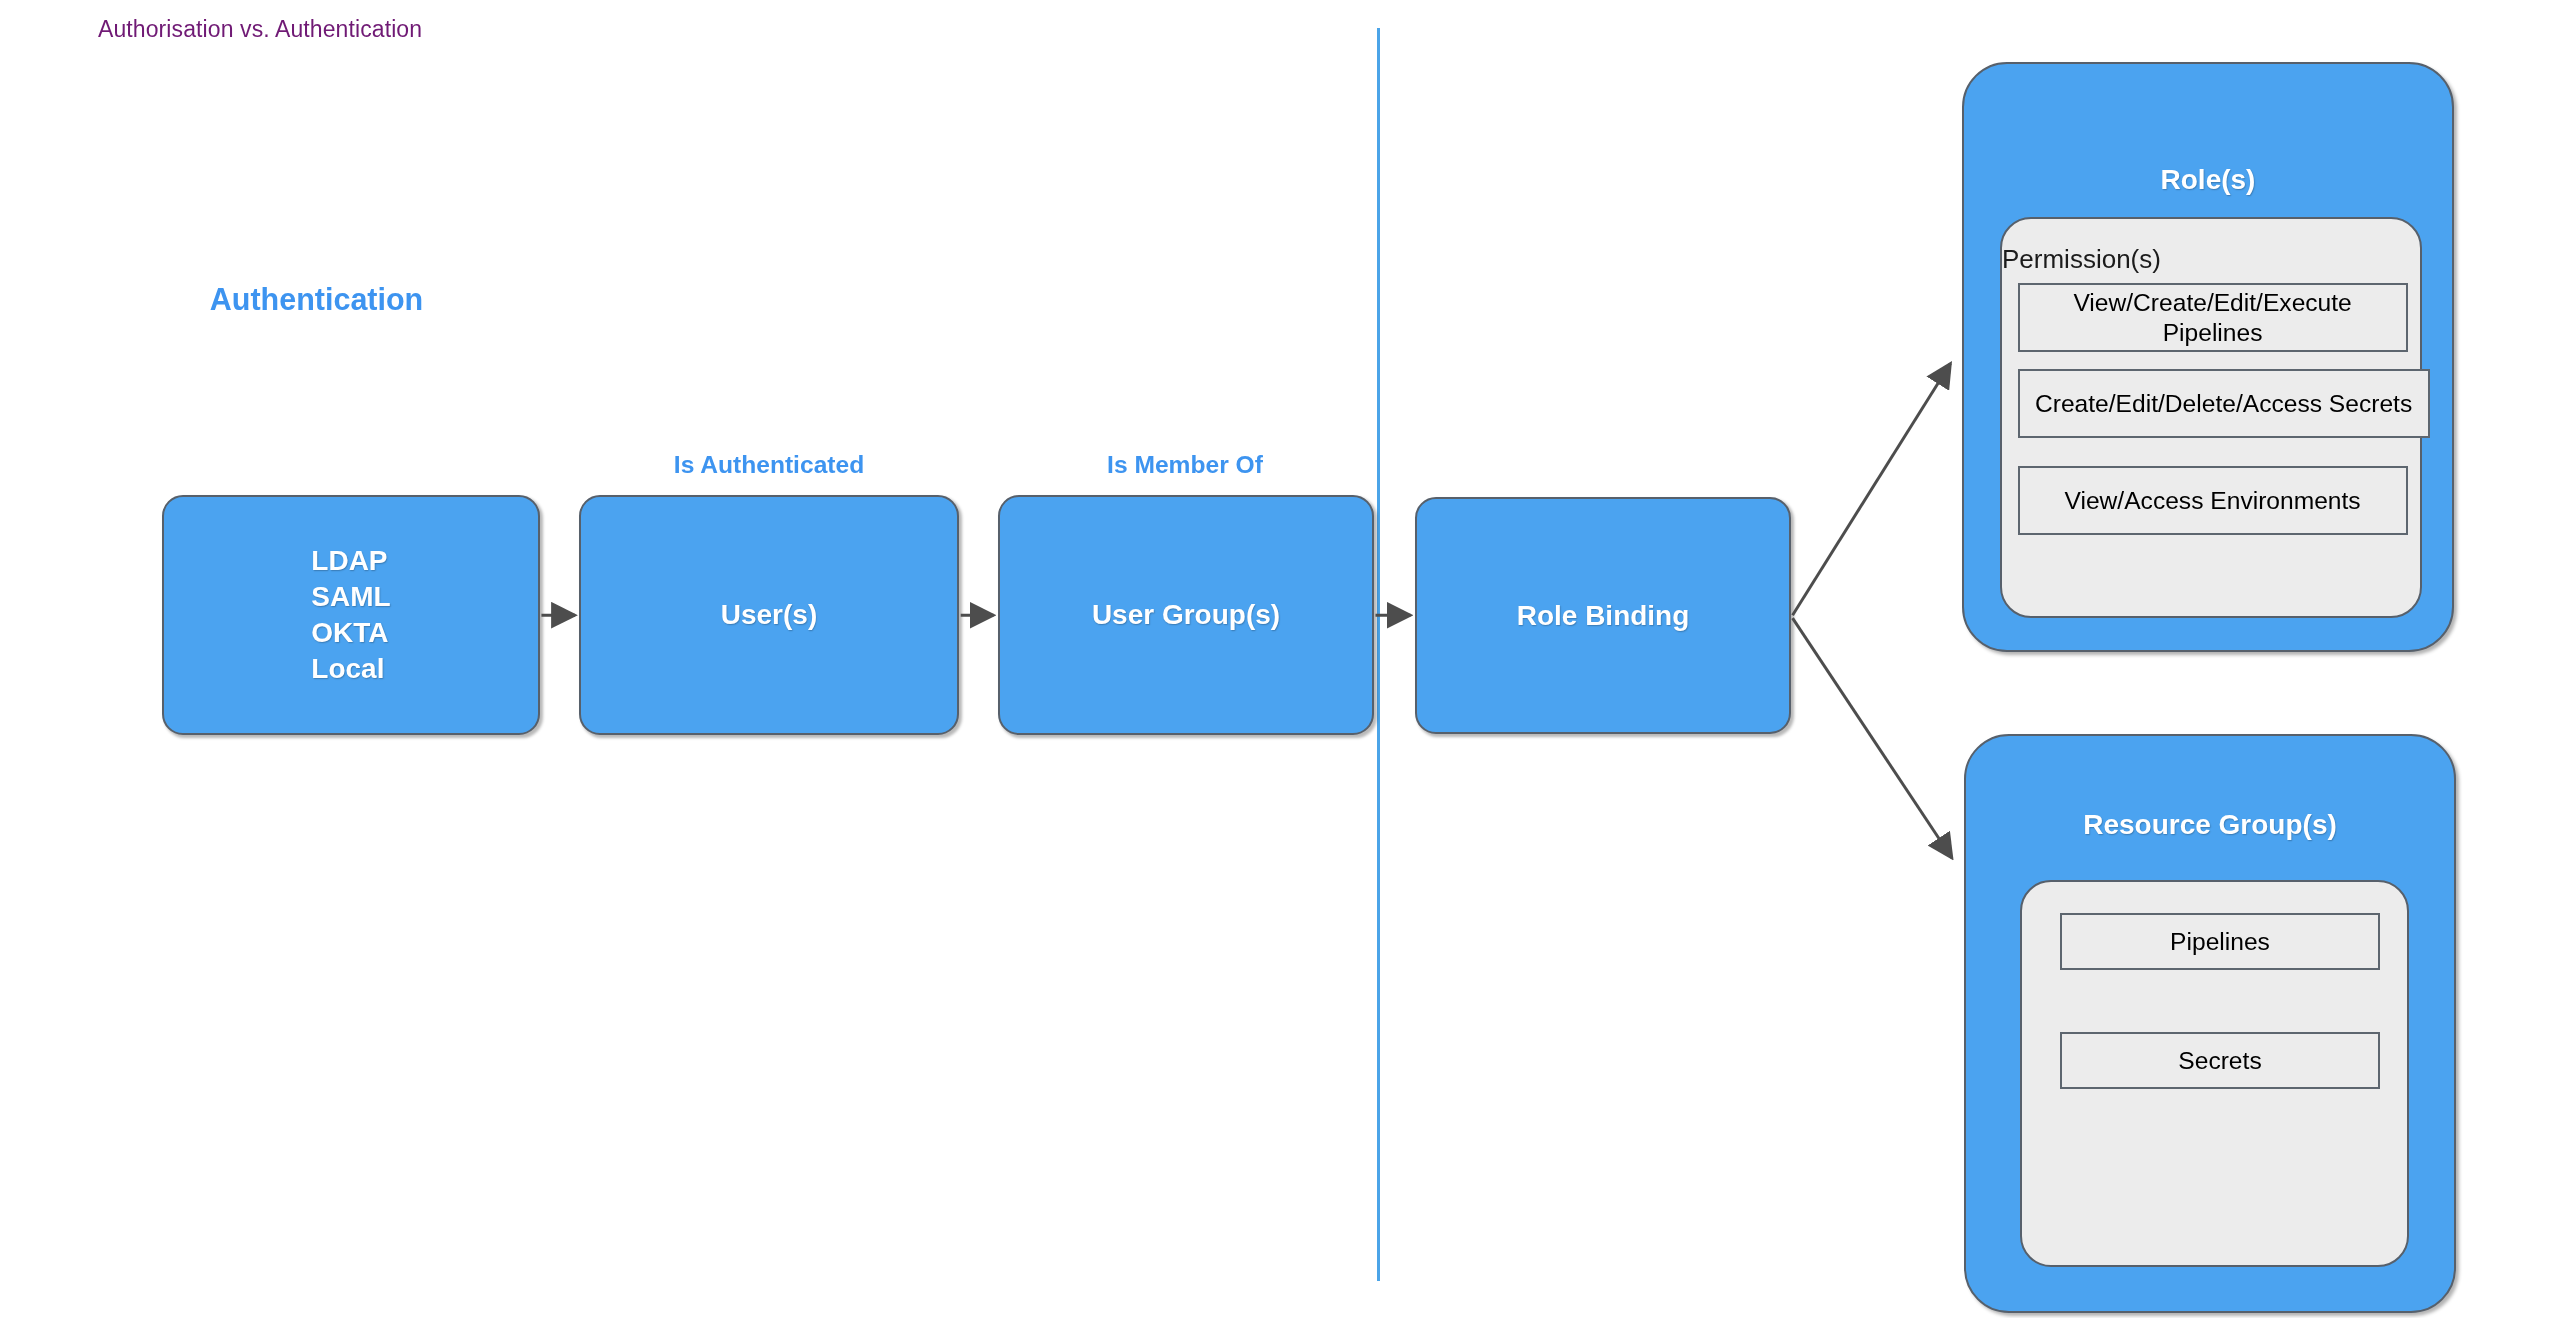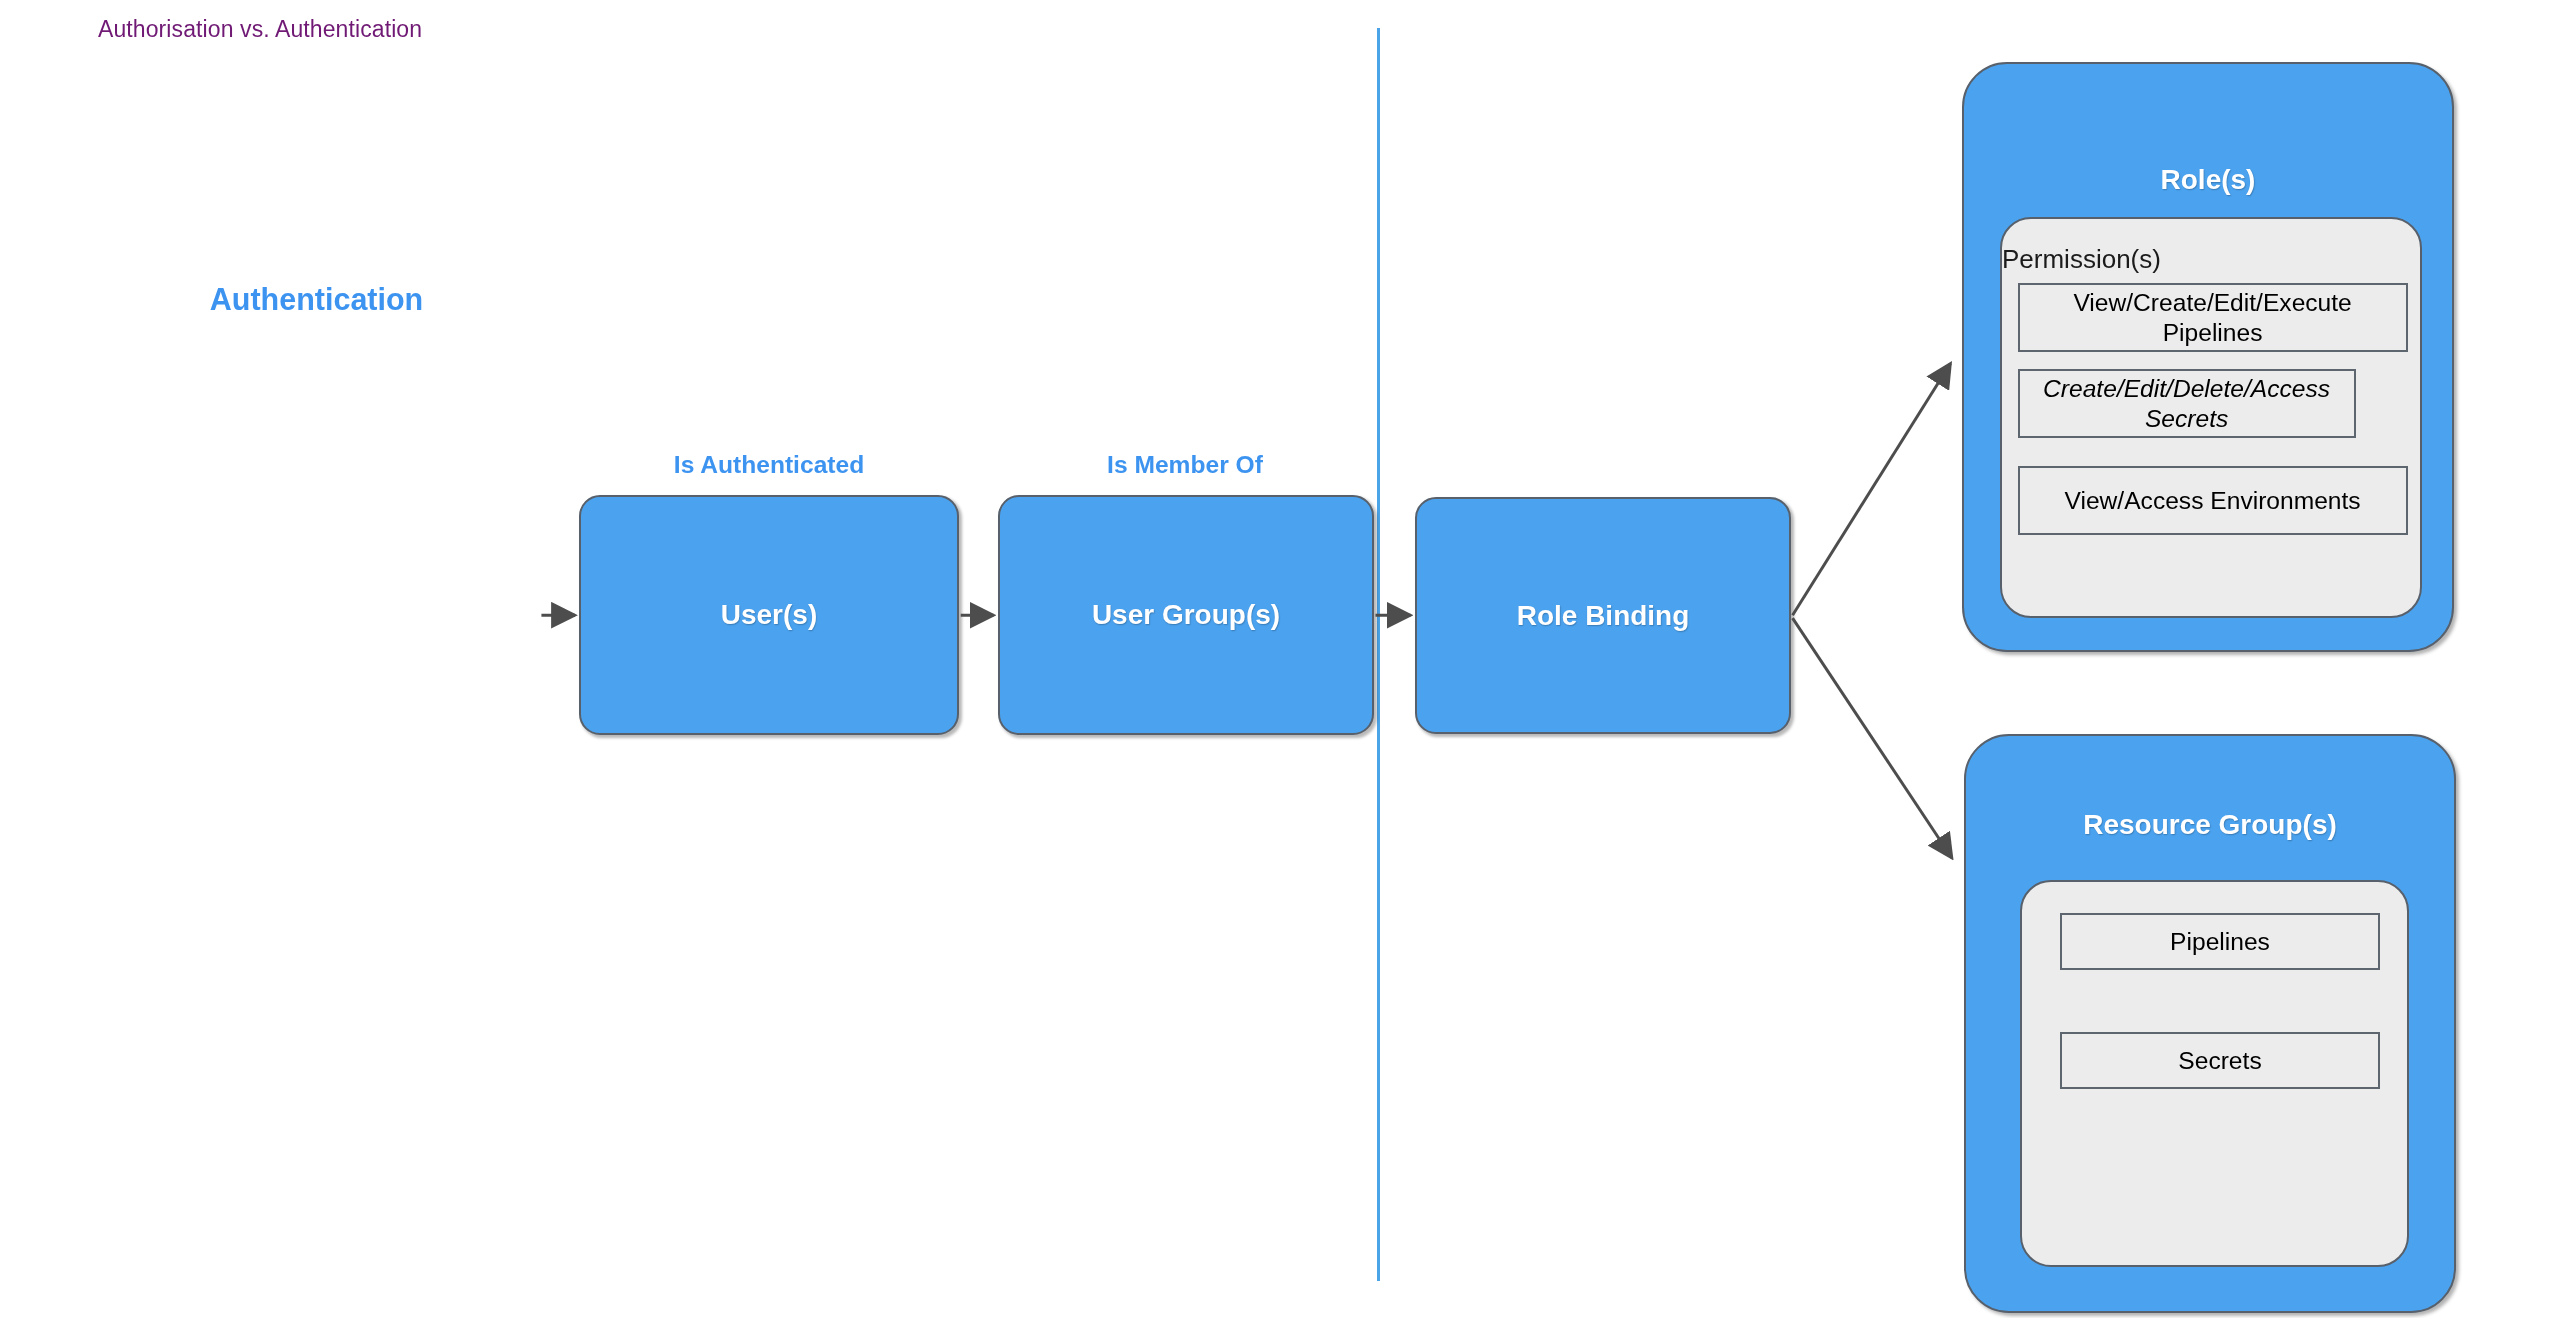--- a/index.html
+++ b/index.html
@@ -139,20 +139,26 @@
 
   <div class="page-title">Authorisation vs. Authentication</div>
 
   <div class="divider"></div>
 
   <div class="section-heading big" style="left:175px; top:282px; width:283px;">Authentication</div>
 
   <div class="section-heading small" style="left:583px; top:451px; width:372px;">Is Authenticated</div>
   <div class="section-heading small" style="left:999px; top:451px; width:372px;">Is Member Of</div>
 
+  <div class="flow-box" style="left:162px; top:495px; width:378px; height:240px;">
+    <div class="label multiline" style="white-space: pre;">LDAP
+SAML
+OKTA
+Local</div>
+  </div>
 
   <div class="flow-box" style="left:579px; top:495px; width:380px; height:240px;">
     <div class="label">User(s)</div>
   </div>
 
   <div class="flow-box" style="left:998px; top:495px; width:376px; height:240px;">
     <div class="label">User Group(s)</div>
   </div>
 
   <div class="flow-box" style="left:1415px; top:497px; width:376px; height:237px;">
@@ -177,21 +183,21 @@
     <line x1="2407" y1="830" x2="2621" y2="1152" stroke="#4d4d4d" stroke-width="4" marker-end="url(#ah)"></line>
   </svg>
 
   <div class="group-card" style="left:1962px; top:62px; width:492px; height:590px;">
     <div class="group-title" style="top:100px;">Role(s)</div>
 
     <div class="group-panel" style="left:36px; top:153px; width:422px; height:401px;">
       <div class="panel-title" style="top:25px;">Permission(s)</div>
 
       <div class="chip" style="left:15.6px; top:64px; width:390px; height:69px;">View/Create/Edit/Execute Pipelines</div>
-      <div class="chip" style="left:15.6px; top:150px; width:338px; height:69px;font-style:italic;">Create/Edit/Delete/Access Secrets</div>
+      <div class="chip" style="left:15.6px; top:150px; width:412px; height:69px;">Create/Edit/Delete/Access Secrets</div>
       <div class="chip" style="left:15.6px; top:247px; width:390px; height:69px;">View/Access Environments</div>
     </div>
   </div>
 
   <div class="group-card" style="left:1964px; top:734px; width:492px; height:579px;">
     <div class="group-title" style="top:73px;">Resource Group(s)</div>
 
     <div class="group-panel" style="left:54px; top:144px; width:389px; height:387px;">
       <div class="chip" style="left:38px; top:31px; width:320px; height:57px;">Pipelines</div>
       <div class="chip" style="left:38px; top:150px; width:320px; height:57px;">Secrets</div>

